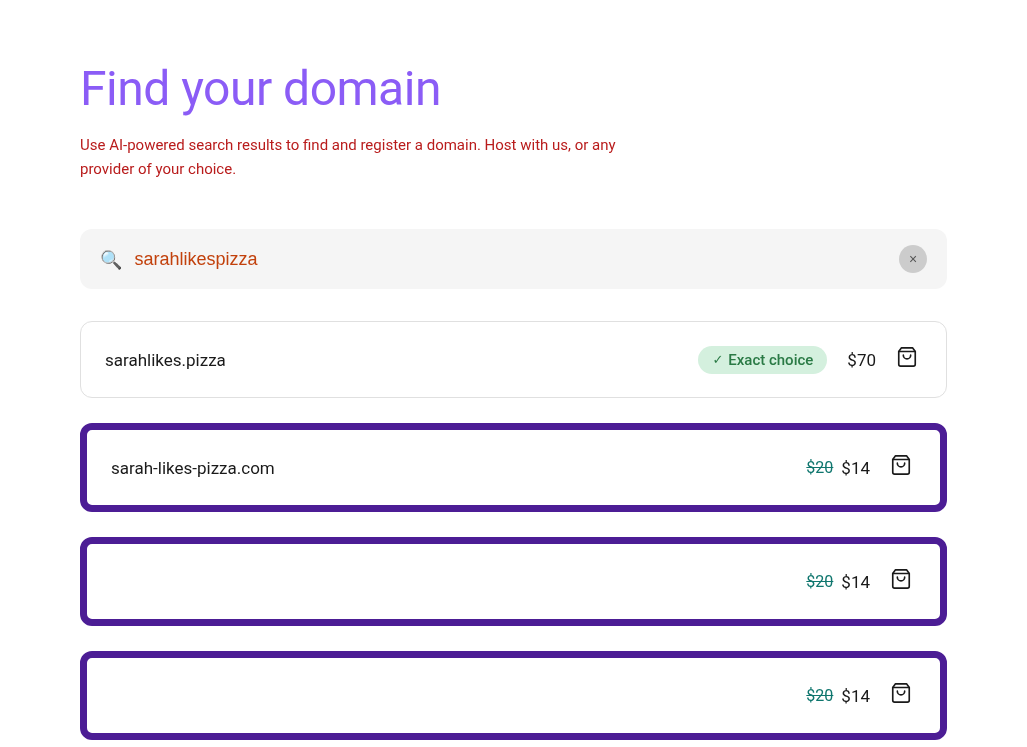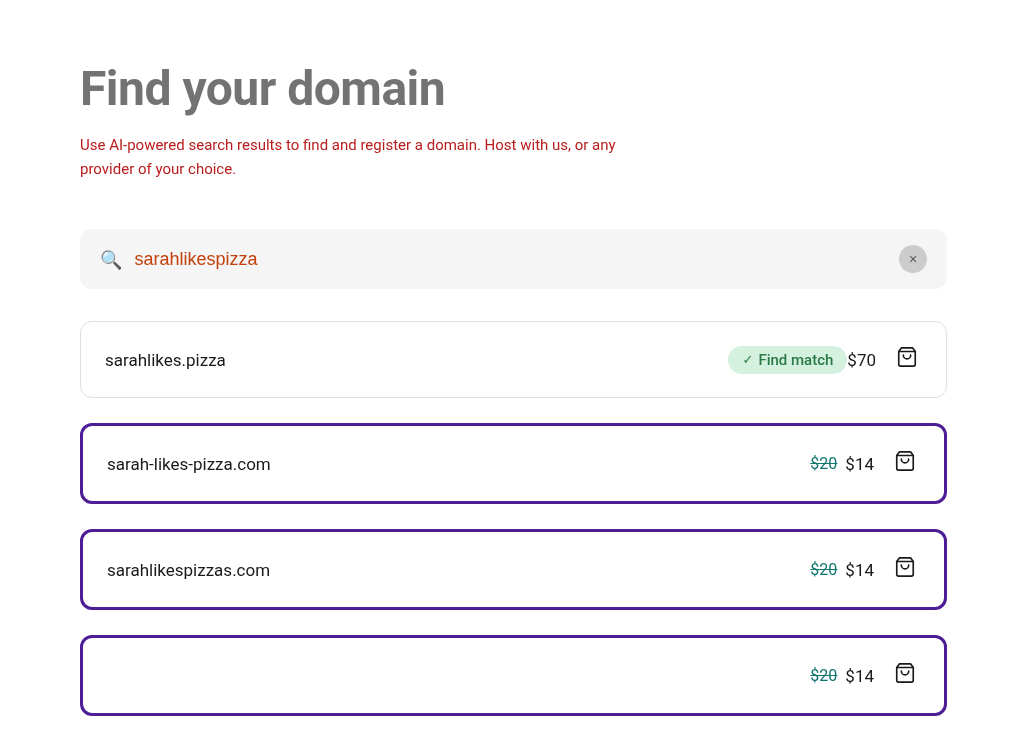--- a/index.html
+++ b/index.html
@@ -12,22 +12,22 @@
       font-family: -apple-system, BlinkMacSystemFont, 'Segoe UI', Roboto, sans-serif;
       background: #ffffff;
       color: #1a1a1a;
       width: 1027px;
       min-height: 747px;
       padding: 60px 80px;
     }
 
     .page-title {
       font-size: 48px;
-      font-weight: 700;
-      color: #737373;
+      font-weight: 400;
+      color: #8b5cf6;
       margin-bottom: 16px;
       letter-spacing: -0.5px;
     }
 
     .page-subtitle {
       font-size: 15px;
       color: #b91c1c;
       line-height: 1.6;
       max-width: 560px;
       margin-bottom: 48px;
@@ -78,21 +78,21 @@
       max-width: 870px;
       display: flex;
       flex-direction: column;
       gap: 15px;
     }
 
     .domain-row {
       display: flex;
       align-items: center;
       padding: 20px 24px;
-      border: 3px solid #4c1d95;
+      border: 7px solid #4c1d95;
       border-radius: 12px;
       margin-bottom: 10px;
       background: #fff;
     }
 
     .domain-row.exact-match-row {
       border: 1.5px solid #e0e0e0;
     }
 
     .domain-name {
@@ -118,20 +118,21 @@
     .exact-match-badge .check {
       font-size: 13px;
       color: #2a7a45;
     }
 
     .price-area {
       display: flex;
       align-items: center;
       gap: 8px;
       margin-left: auto;
+      padding-left: 20px;
     }
 
     .price-original {
       font-size: 16px;
       color: #0f766e;
       text-decoration: line-through;
     }
 
     .price-current {
       font-size: 17px;
@@ -171,21 +172,21 @@
   <span class="search-icon">🔍</span>
   <input class="search-input" type="text" value="sarahlikespizza" style="">
   <button class="search-clear">×</button>
 </div>
 
 <div class="results-container" id="results">
     <div class="domain-row exact-match-row">
       <span class="domain-name">sarahlikes.pizza</span>
       <span class="exact-match-badge">
         <span class="check">✓</span>
-        <span>Find match</span>
+        <span>Exact choice</span>
       </span>
       <div class="price-area">
         <span class="price-current">$70</span>
       </div>
       <button class="cart-button">
         <span class="cart-icon"><svg viewBox="0 0 24 24" xmlns="http://www.w3.org/2000/svg">
       <path d="M6 2L3 6v14a2 2 0 002 2h14a2 2 0 002-2V6l-3-4z"></path>
       <line x1="3" y1="6" x2="21" y2="6"></line>
       <path d="M16 10a4 4 0 01-8 0"></path>
     </svg></span>
@@ -200,21 +201,20 @@
       </div>
       <button class="cart-button">
         <span class="cart-icon"><svg viewBox="0 0 24 24" xmlns="http://www.w3.org/2000/svg">
       <path d="M6 2L3 6v14a2 2 0 002 2h14a2 2 0 002-2V6l-3-4z"></path>
       <line x1="3" y1="6" x2="21" y2="6"></line>
       <path d="M16 10a4 4 0 01-8 0"></path>
     </svg></span>
       </button>
     </div>
     <div class="domain-row">
-      <span class="domain-name">sarahlikespizzas.com</span>
 
       <div class="price-area">
         <span class="price-original">$20</span>
         <span class="price-current">$14</span>
       </div>
       <button class="cart-button">
         <span class="cart-icon"><svg viewBox="0 0 24 24" xmlns="http://www.w3.org/2000/svg">
       <path d="M6 2L3 6v14a2 2 0 002 2h14a2 2 0 002-2V6l-3-4z"></path>
       <line x1="3" y1="6" x2="21" y2="6"></line>
       <path d="M16 10a4 4 0 01-8 0"></path>

